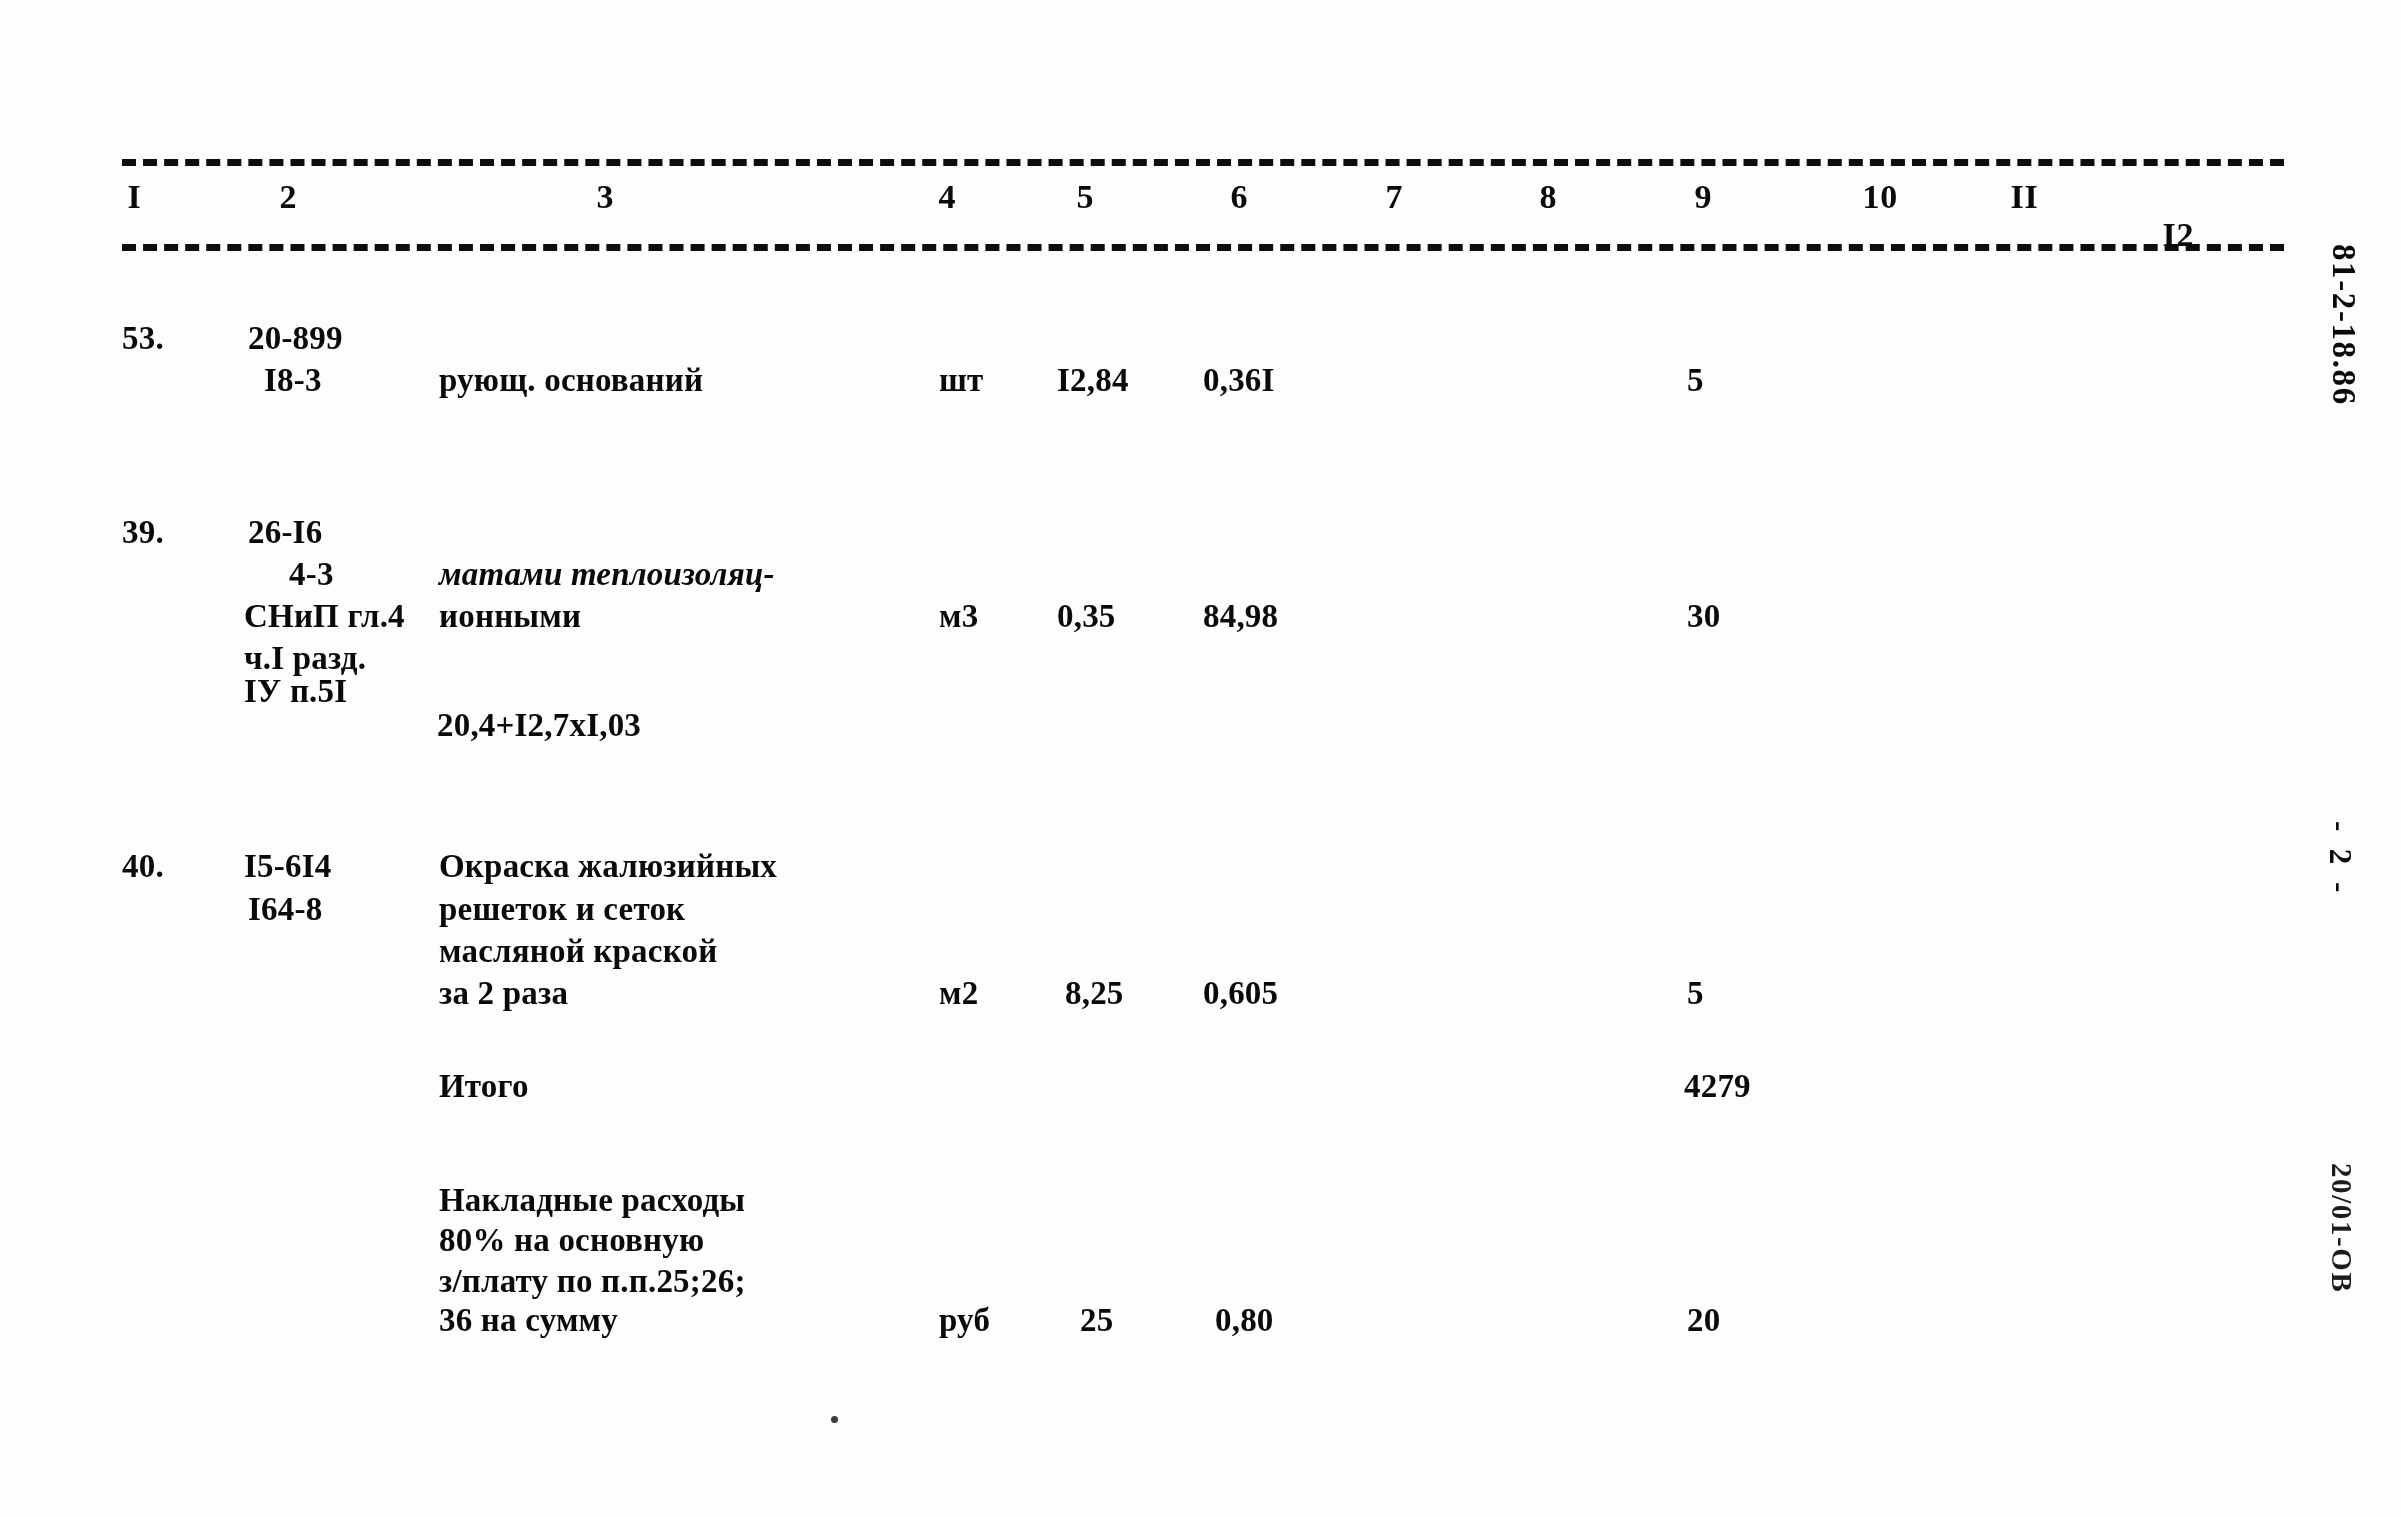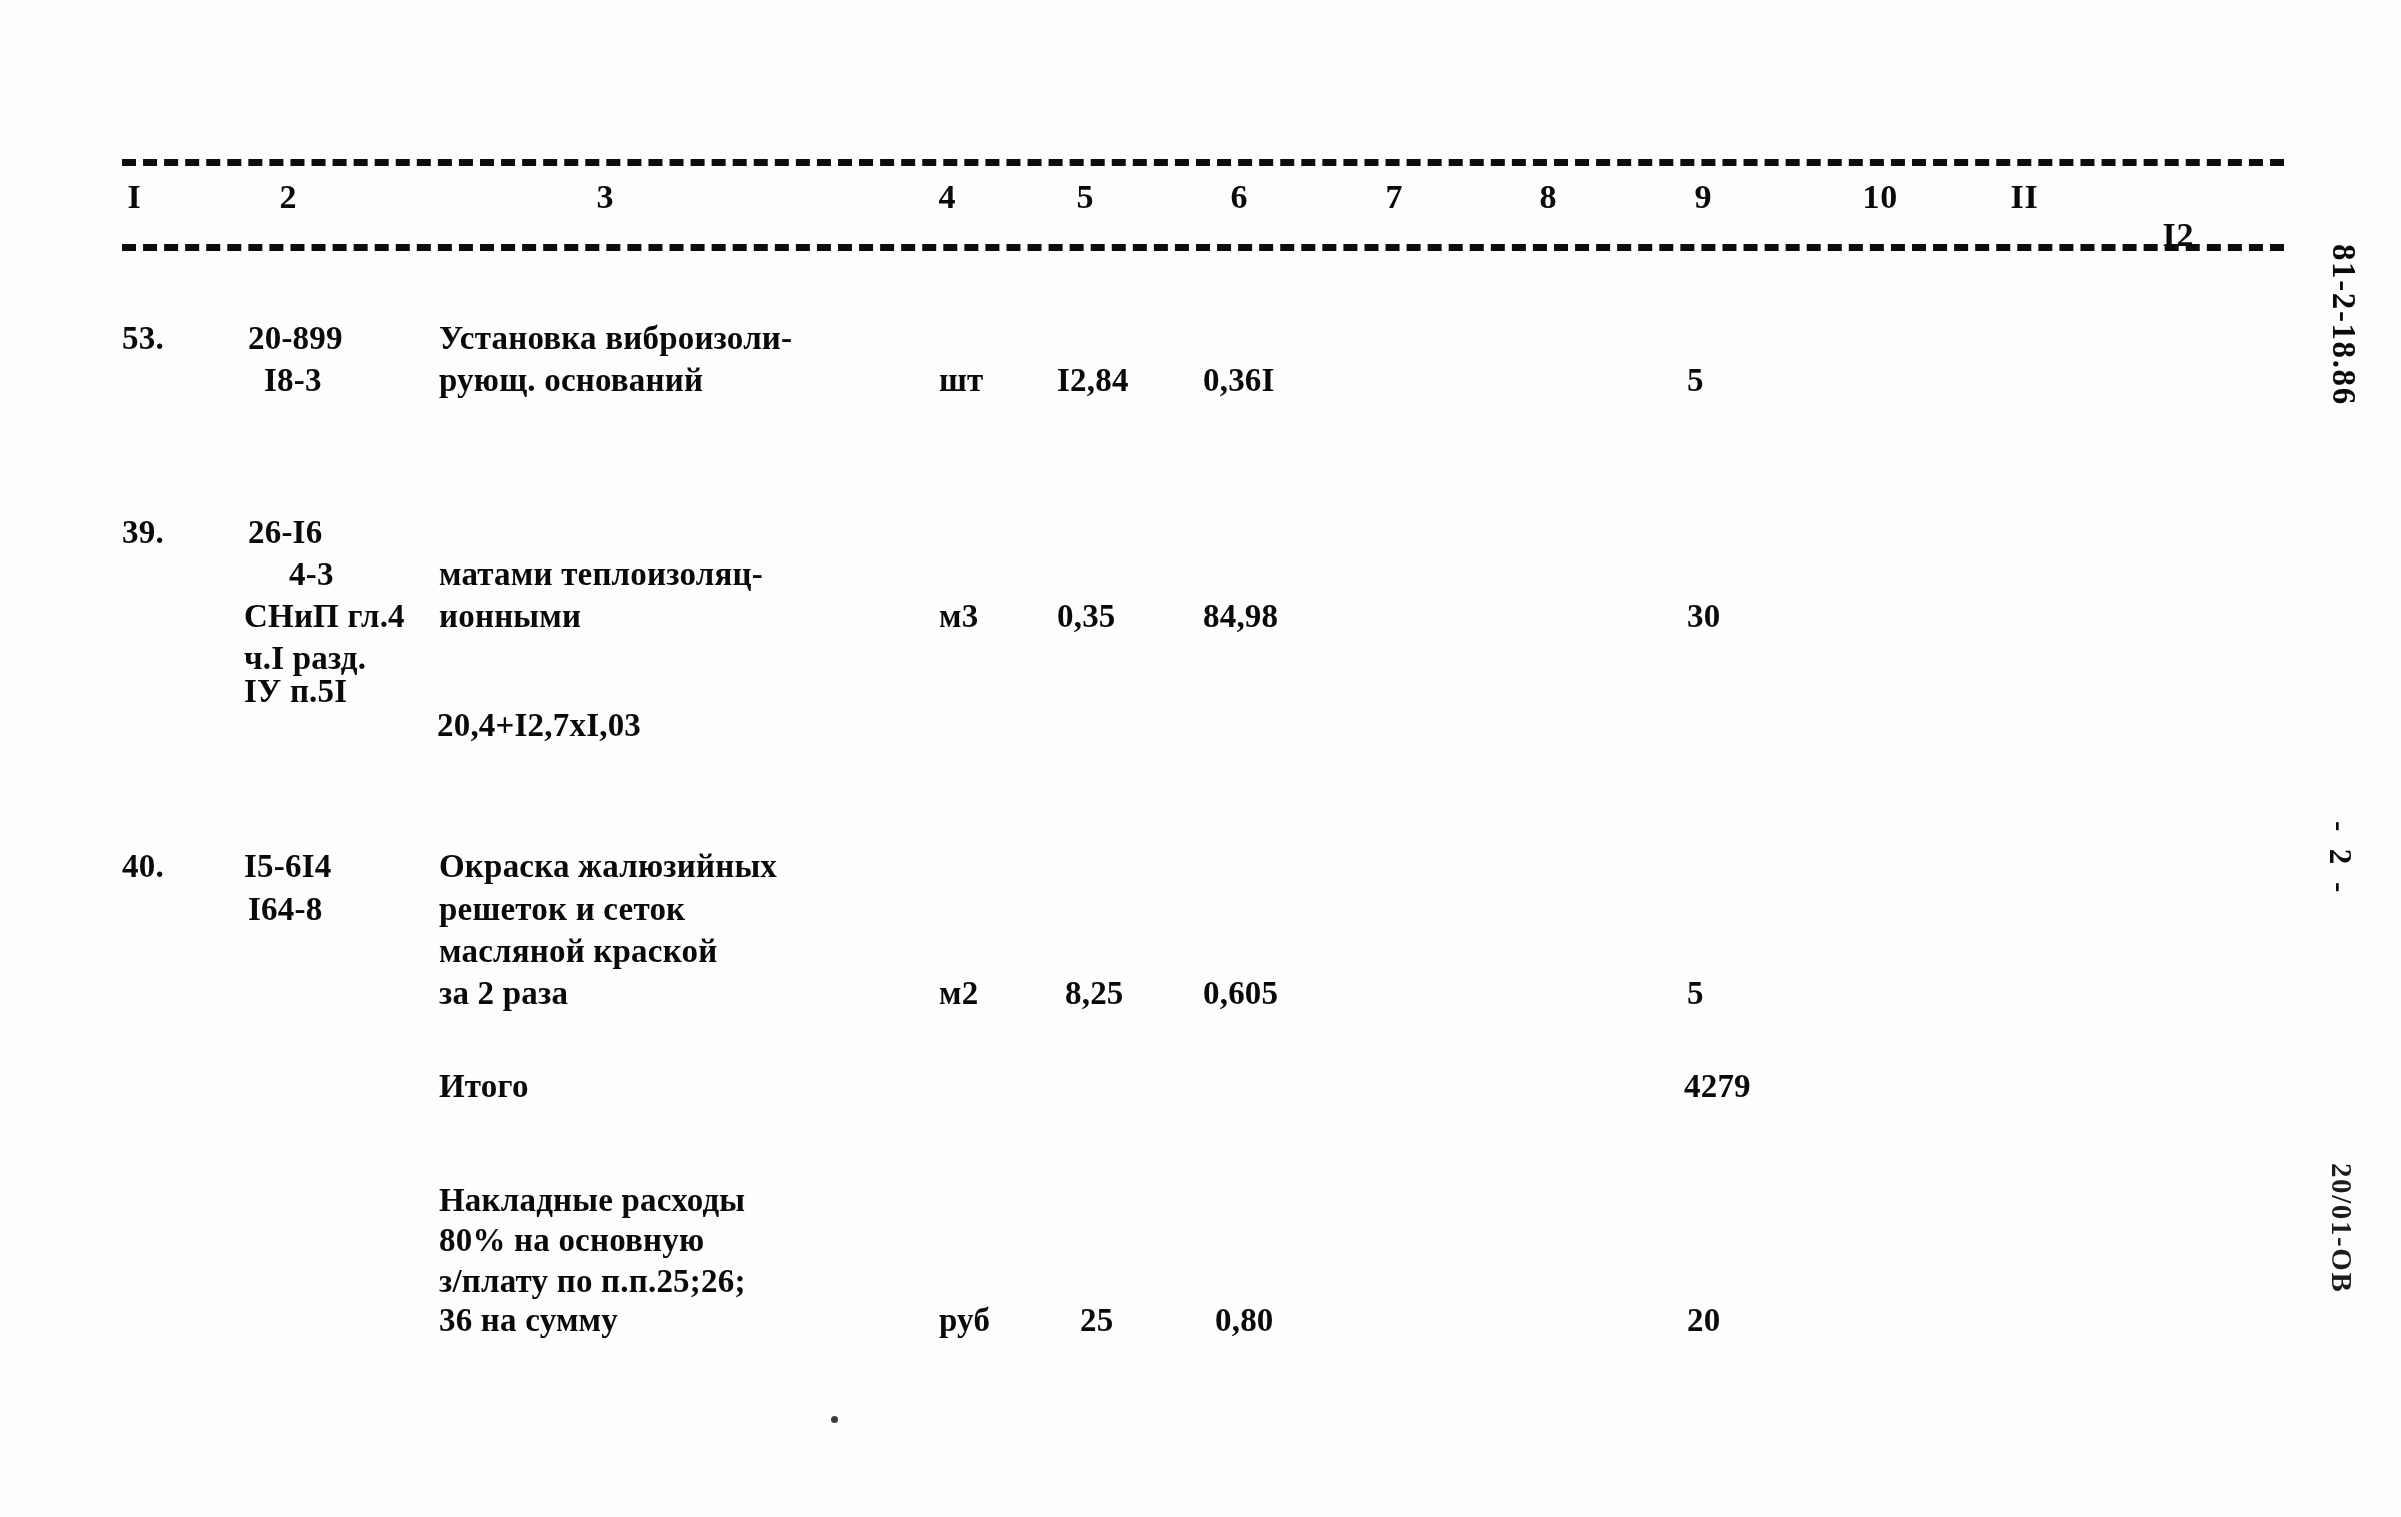--- a/index.html
+++ b/index.html
@@ -129,34 +129,33 @@
   <div class="colhead" style="left:1366px; width:57px;">7</div>
   <div class="colhead" style="left:1520px; width:57px;">8</div>
   <div class="colhead" style="left:1675px; width:57px;">9</div>
   <div class="colhead" style="left:1833px; width:65px;text-align:right;">10</div>
   <div class="colhead" style="left:1992px; width:65px;">II</div>
   <div class="colhead" style="left:2146px; width:65px;margin-top:38px;">I2</div>
 
   <div class="cell num" style="left:122px;  top:317px;">53.</div>
   <div class="cell num" style="left:248px;  top:317px;">20-899</div>
   <div class="cell num" style="left:264px;  top:359px;">I8-3</div>
-  <div class="cell desc" style="left:439px;  top:317px;">Установка виброизоли-</div>
   <div class="cell desc" style="left:439px;  top:359px;">рующ. оснований</div>
   <div class="cell" style="left:939px; top:359px;">шт</div>
   <div class="cell" style="left:1057px; top:359px;">I2,84</div>
   <div class="cell" style="left:1203px; top:359px;">0,36I</div>
   <div class="cell" style="left:1687px; top:359px;">5</div>
 
   <div class="cell num" style="left:122px;  top:511px;">39.</div>
   <div class="cell num" style="left:248px;  top:511px;">26-I6</div>
   <div class="cell num" style="left:289px;  top:553px;">4-3</div>
   <div class="cell num" style="left:244px;  top:595px;">СНиП гл.4</div>
   <div class="cell num" style="left:244px;  top:637px;">ч.I разд.</div>
   <div class="cell num" style="left:244px;  top:670px;">IУ п.5I</div>
-  <div class="cell desc" style="left:439px;  top:553px;">матами теплоизоляц-</div>
+  <div class="cell desc" style="left:439px;  top:553px;font-style:italic;">матами теплоизоляц-</div>
   <div class="cell desc" style="left:439px;  top:595px;">ионными</div>
   <div class="cell desc" style="left:437px;  top:704px;">20,4+I2,7xI,03</div>
   <div class="cell" style="left:939px; top:595px;">м3</div>
   <div class="cell" style="left:1057px; top:595px;">0,35</div>
   <div class="cell" style="left:1203px; top:595px;text-align:right;">84,98</div>
   <div class="cell" style="left:1687px; top:595px;">30</div>
 
   <div class="cell num" style="left:122px;  top:845px;">40.</div>
   <div class="cell num" style="left:244px;  top:845px;">I5-6I4</div>
   <div class="cell num" style="left:248px;  top:888px;">I64-8</div>

